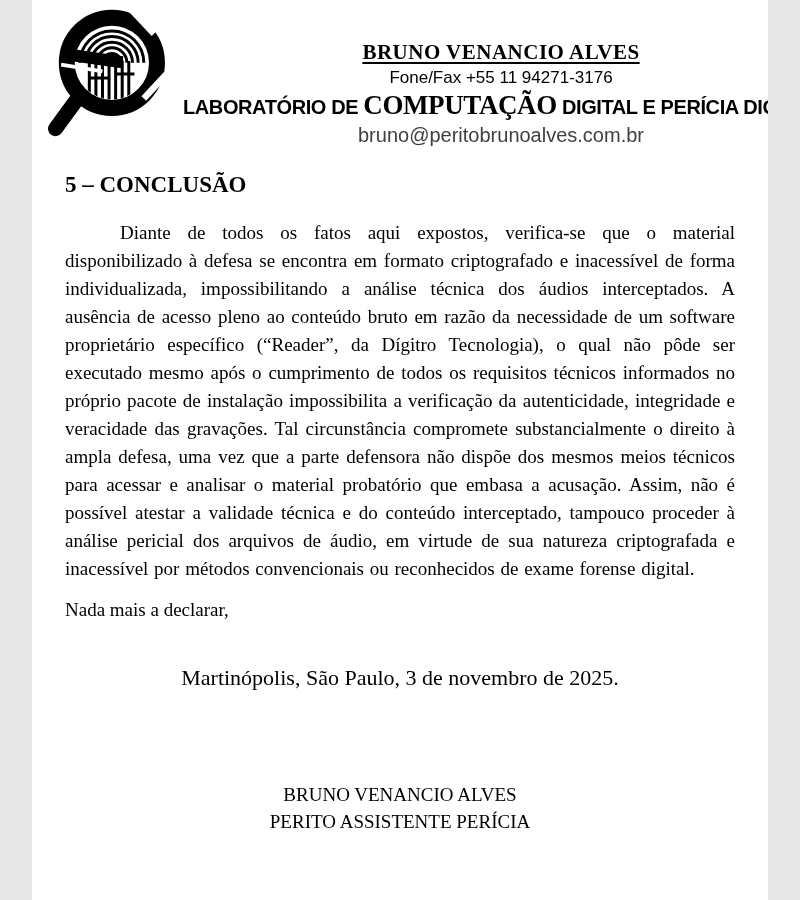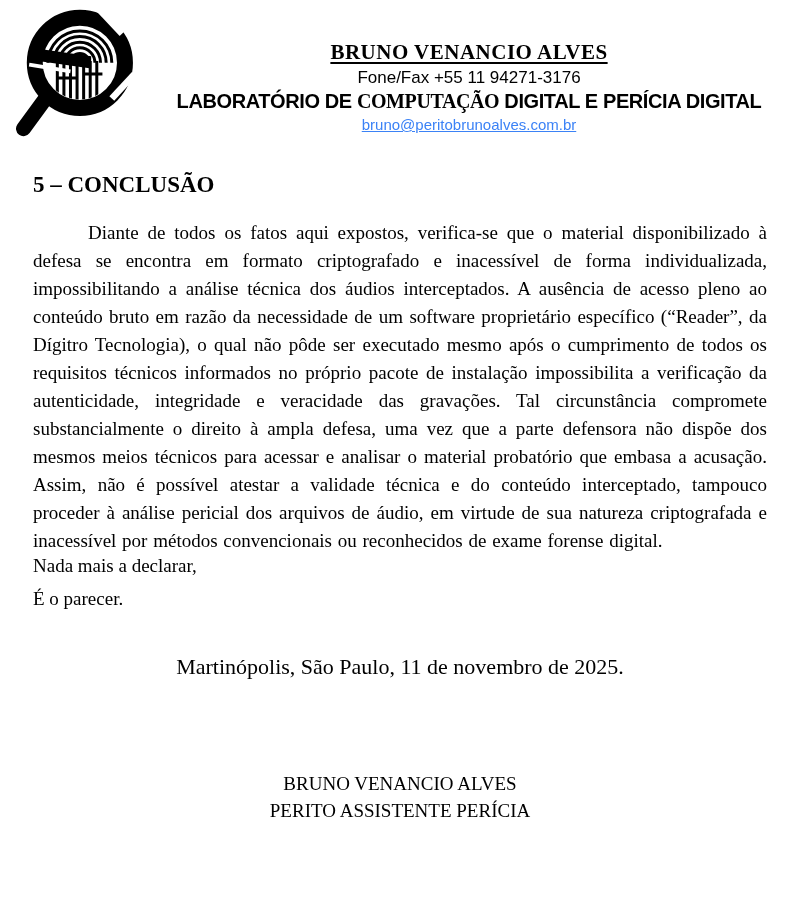--- a/index.html
+++ b/index.html
@@ -1,18 +1,18 @@
 <!DOCTYPE html>
 <html><head>
 <meta charset="utf-8">
 <style>
   * { margin: 0; padding: 0; box-sizing: border-box; }
   html, body { background: #e8e8e8; }
   .page {
-    width: 800px;
+    width: 736px;
     height: 900px;
     margin: 0 auto;
     background: #ffffff;
     color: #000000;
     font-family: "Liberation Serif", "DejaVu Serif", serif;
     overflow: hidden;
     position: relative;
   }
 
   
@@ -47,47 +47,46 @@
   .lh-lab {
     font-family: "Liberation Sans", "DejaVu Sans", sans-serif;
     font-size: 20px;
     font-weight: bold;
     letter-spacing: -0.4px;
     margin-top: 2px;
     white-space: nowrap;
   }
   .lh-lab .serif-part {
     font-family: "Liberation Serif", "DejaVu Serif", serif;
-    font-size: 20px;
+    font-size: 27px;
   }
   .lh-email { margin-top: 3px; }
   .lh-email a {
     font-family: "Liberation Sans", "DejaVu Sans", sans-serif;
-    font-size: 15px;
-    color: #3b82f6;
-    text-decoration: underline;
+    font-size: 20px;
+    color: #404040;
     cursor: pointer;
   }
 
   
   .content { padding: 0 33px; }
   .section-title {
     font-size: 23px;
     font-weight: bold;
     margin-top: 14px;
   }
   .body-paragraph {
     margin-top: 21px;
     font-size: 19px;
     line-height: 28px;
     text-align: justify;
     text-indent: 55px;
     word-spacing: 1px;
   }
-  .closing-1 { margin-top: 0; font-size: 19px; }
+  .closing-1 { margin-top: 16px; font-size: 19px; }
   .closing-2 { margin-top: 11px; font-size: 19px; }
   .date-line {
     margin-top: 44px;
     text-align: center;
     font-size: 22px;
   }
   .signature-block {
     margin-top: 90px;
     text-align: center;
     font-size: 19px;
@@ -143,23 +142,22 @@
       <div class="lh-email"><a>bruno@peritobrunoalves.com.br</a></div>
     </div>
   </div>
 
   <div class="content">
     <h1 class="section-title">5 – CONCLUSÃO</h1>
 
     <p class="body-paragraph">Diante de todos os fatos aqui expostos, verifica-se que o material disponibilizado à defesa se encontra em formato criptografado e inacessível de forma individualizada, impossibilitando a análise técnica dos áudios interceptados. A ausência de acesso pleno ao conteúdo bruto em razão da necessidade de um software proprietário específico (“Reader”, da Dígitro Tecnologia), o qual não pôde ser executado mesmo após o cumprimento de todos os requisitos técnicos informados no próprio pacote de instalação impossibilita a verificação da autenticidade, integridade e veracidade das gravações. Tal circunstância compromete substancialmente o direito à ampla defesa, uma vez que a parte defensora não dispõe dos mesmos meios técnicos para acessar e analisar o material probatório que embasa a acusação. Assim, não é possível atestar a validade técnica e do conteúdo interceptado, tampouco proceder à análise pericial dos arquivos de áudio, em virtude de sua natureza criptografada e inacessível por métodos convencionais ou reconhecidos de exame forense digital.</p>
 
     <p class="closing-1">Nada mais a declarar,</p>
-    <p class="closing-2">É o parecer.</p>
 
-    <p class="date-line">Martinópolis, São Paulo, 11 de novembro de 2025.</p>
+    <p class="date-line">Martinópolis, São Paulo, 3 de novembro de 2025.</p>
 
     <div class="signature-block">
       <div>BRUNO VENANCIO ALVES</div>
       <div>PERITO ASSISTENTE PERÍCIA</div>
     </div>
   </div>
 
 </div>
 
 </body></html>

